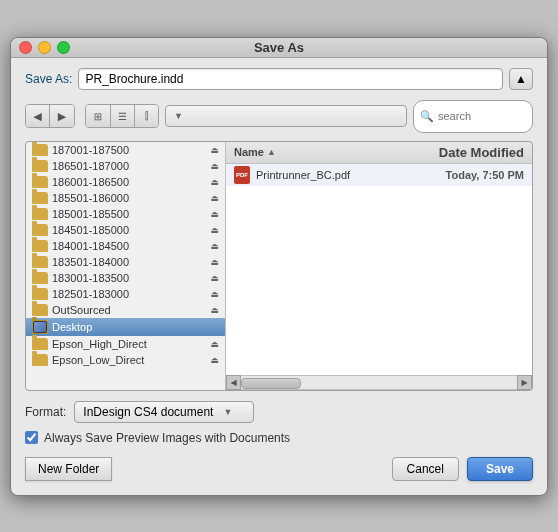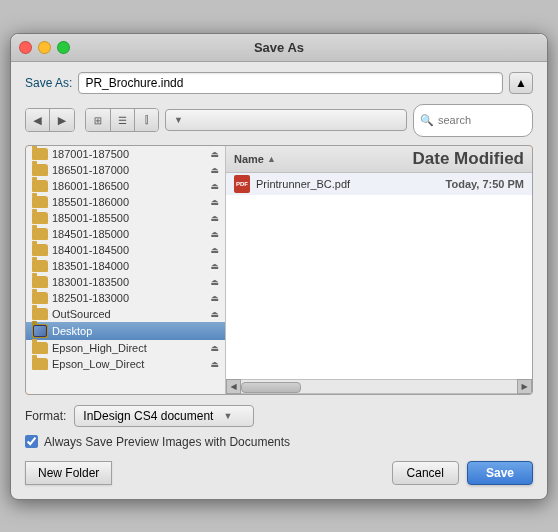--- a/index.html
+++ b/index.html
@@ -18,21 +18,21 @@
       width: 538px;
       background: #e8e8e8;
       border-radius: 8px;
       box-shadow: 0 4px 20px rgba(0,0,0,0.5), inset 0 1px 0 rgba(255,255,255,0.7);
       border: 1px solid #7a7a7a;
       overflow: hidden;
     }
     .title-bar {
       background: linear-gradient(to bottom, #d8d8d8, #c4c4c4);
       border-bottom: 1px solid #a0a0a0;
-      height: 28px;
+      height: 20px;
       display: flex;
       align-items: center;
       justify-content: center;
       position: relative;
       border-radius: 8px 8px 0 0;
     }
     .window-controls {
       position: absolute;
       left: 8px;
       display: flex;
@@ -286,21 +286,21 @@
       flex: 1;
       font-size: 11px;
       font-weight: bold;
       color: #444;
       display: flex;
       align-items: center;
       gap: 3px;
     }
     .col-date {
       width: 130px;
-      font-size: 17px;
+      font-size: 13px;
       font-weight: bold;
       color: #444;
       text-align: right;
     }
     .sort-arrow {
       font-size: 9px;
       color: #666;
     }
     .right-list {
       flex: 1;

